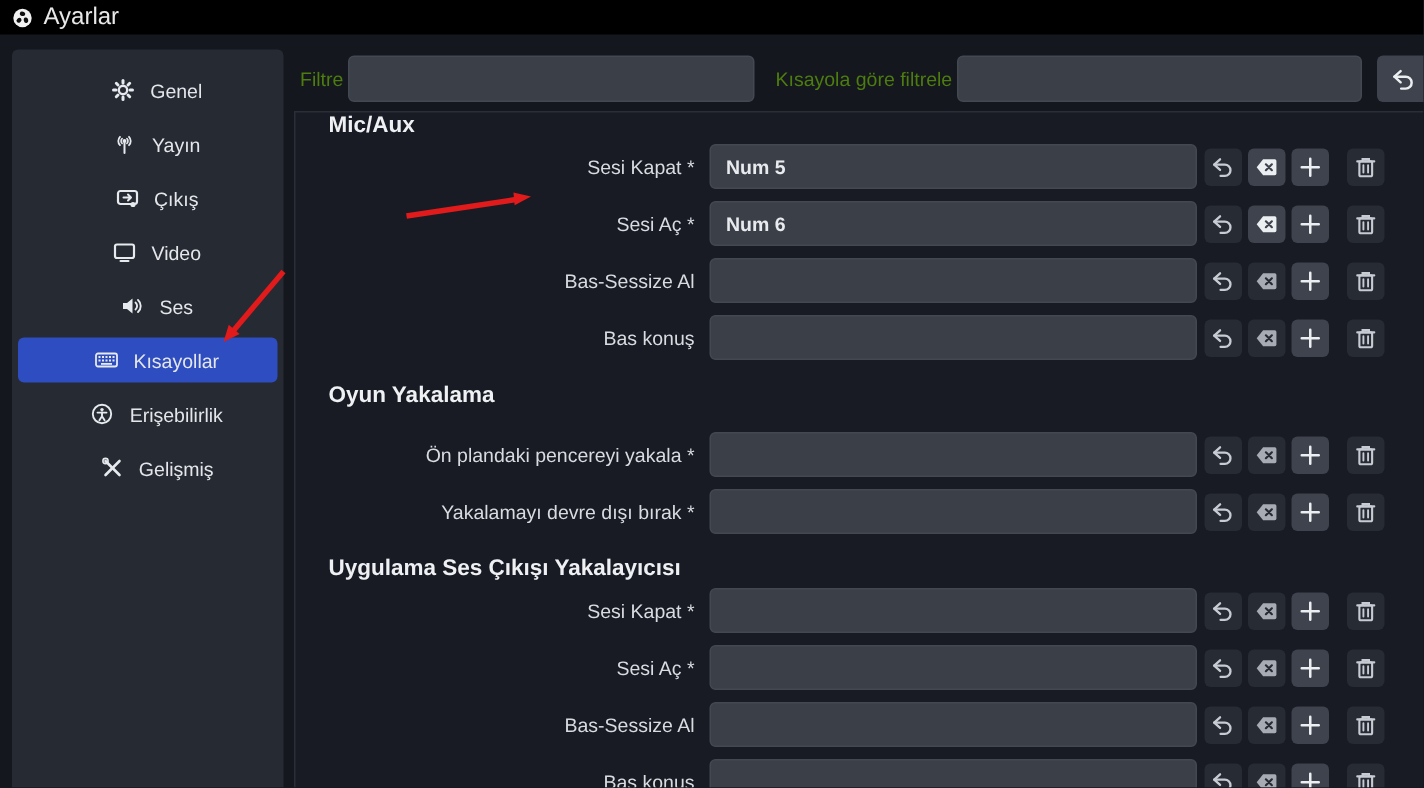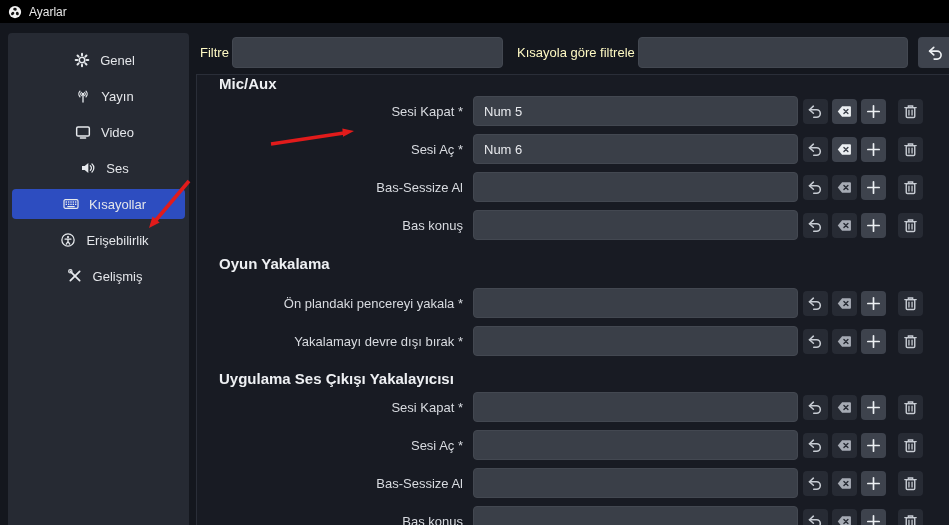--- a/index.html
+++ b/index.html
@@ -6,38 +6,38 @@
   html,body { width:949px; height:525px; overflow:hidden; }
   body {
     font-family:"Liberation Sans","DejaVu Sans",sans-serif;
     background:#14171e; color:#dfe2e7; font-size:13px;
     position:relative;
   }
   
   .titlebar {
     position:absolute; left:0; top:0; width:949px; height:23px;
     background:#000000; display:flex; align-items:center; gap:7px;
-    padding-left:8px; color:#e8e8e8; font-size:12px;
+    padding-left:8px; color:#e8e8e8; font-size:16px;
   }
   .titlebar .logo { width:14px; height:14px; }
   
   .sidebar {
     position:absolute; left:8px; top:33px; width:181px; bottom:0;
     background:#262a33; border-radius:4px 4px 0 0; padding-top:12px;
   }
   .side-item {
     height:30px; margin:0 4px 6px 4px; border-radius:4px;
     display:flex; align-items:center; gap:10px; padding-left:12px;
     color:#e4e6ea; cursor:default;justify-content:center;
   }
   .side-item.selected { background:#2d4dc0; }
   .side-item .ic { width:16px; height:16px; flex:none; color:#e6e9ed; }
   
   .filterbar { position:absolute; left:0; top:37px; width:949px; height:31px; }
-  .filterbar .lbl { position:absolute; top:0; height:31px; line-height:31px; color:#fef9c3;text-align:right; }
+  .filterbar .lbl { position:absolute; top:0; height:31px; line-height:31px; color:#4d7c0f;text-align:right; }
   .lbl-filtre { left:200px; }
   .lbl-kisayol { left:517px; }
   .txt {
     background:#3a3f48; border:1px solid #434851; border-radius:4px;
     color:#e8eaee; font-size:13px; font-family:inherit; padding:0 10px;
     outline:none;
   }
   .f-input1 { position:absolute; left:232px; top:0; width:271px; height:31px; }
   .f-input2 { position:absolute; left:638px; top:0; width:270px; height:31px; }
   .big-undo {
@@ -56,21 +56,21 @@
     font-weight:bold; color:#eef0f3; font-size:15px; height:16px;
     line-height:16px; margin:0 0 4px 22px;
   }
   .sec-h.mt1 { margin-top:16px; margin-bottom:16px; }
   .sec-h.mt2 { margin-top:15px; margin-bottom:5px; }
   .hk-row { display:flex; align-items:center; height:30px; margin-bottom:8px; }
   .hk-label {
     width:266px; flex:none; text-align:right; color:#d8dbe0;
     padding-right:0; margin-right:10px;
   }
-  .hk-input { width:325px; height:30px; flex:none; }
+  .hk-input { width:325px; height:30px; flex:none;font-weight:bold; }
   .btn {
     width:25px; height:25px; flex:none; border:none; border-radius:4px;
     display:flex; align-items:center; justify-content:center; cursor:pointer;
     padding:0;
   }
   .btn svg { width:17px; height:17px; }
   .btn.light { background:#3e434d; color:#eceff2; --bs-x:#3e434d; }
   .btn.dark  { background:#272b34; color:#c7ccd3; --bs-x:#272b34; }
   .btn.dark.dim { color:#a6abb4; }
   .b-undo { margin-left:5px; }
@@ -184,20 +184,26 @@
     <span>Genel</span>
   </div>
   <div class="side-item">
     <svg class="ic">
         <use href="#i-broadcast"></use>
       </svg>
     <span>Yayın</span>
   </div>
   <div class="side-item">
     <svg class="ic">
+        <use href="#i-output"></use>
+      </svg>
+    <span>Çıkış</span>
+  </div>
+  <div class="side-item">
+    <svg class="ic">
         <use href="#i-video"></use>
       </svg>
     <span>Video</span>
   </div>
   <div class="side-item">
     <svg class="ic">
         <use href="#i-audio"></use>
       </svg>
     <span>Ses</span>
   </div>

